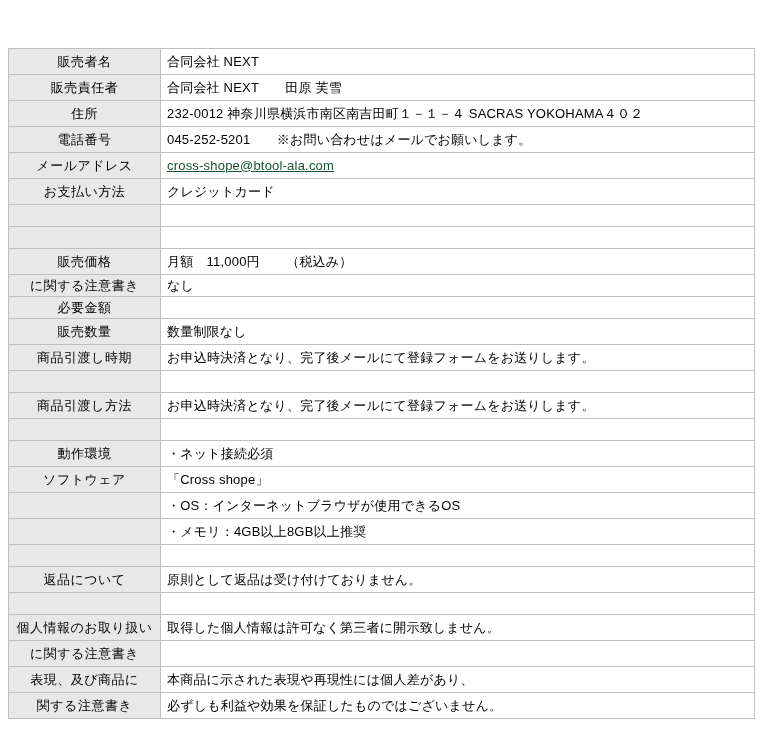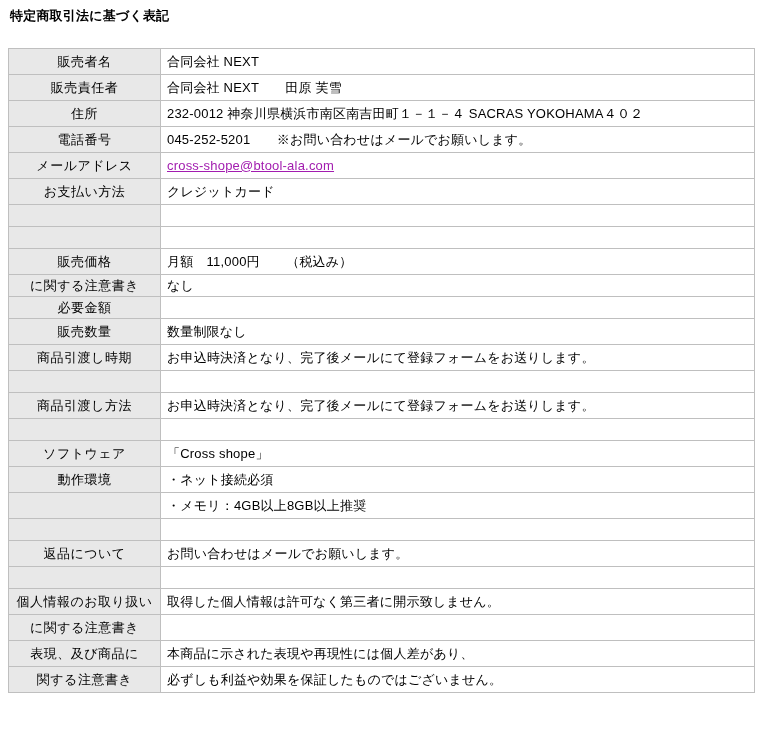--- a/index.html
+++ b/index.html
@@ -62,31 +62,30 @@
     text-align: left;
     letter-spacing: 0.2px;
   }
   td.blank-label {
     background: #e8e8e8;
   }
   td.blank-value {
     background: #ffffff;
   }
   a.link {
-    color: #a21caf;
+    color: #14532d;
     text-decoration: underline;
     cursor: pointer;
   }
 </style>
 </head>
 <body>
 
 <div class="page">
 
-  <div class="doc-title">特定商取引法に基づく表記</div>
 
   <div class="table-wrap">
     <table class="specified-commercial">
       <tbody>
           <tr style="height: 26px;">
             <td class="label" style="height: 26px;">販売者名</td>
             <td class="value" style="height: 26px;">合同会社 NEXT</td>
           </tr>
           <tr style="height: 26px; padding-left: 20px;">
             <td class="label" style="height: 26px;">販売責任者</td>
@@ -142,38 +141,42 @@
           </tr>
           <tr style="height: 26px;">
             <td class="label" style="height: 26px;">商品引渡し方法</td>
             <td class="value" style="height: 26px;">お申込時決済となり、完了後メールにて登録フォームをお送りします。</td>
           </tr>
           <tr style="height: 22px;">
             <td class="label blank-label" style="height: 22px;"></td>
             <td class="value blank-value" style="height: 22px;"></td>
           </tr>
           <tr style="height: 26px;">
+            <td class="label" style="height: 26px;">動作環境</td>
+            <td class="value" style="height: 26px;">・ネット接続必須</td>
+          </tr>
+          <tr style="height: 26px;">
             <td class="label" style="height: 26px;">ソフトウェア</td>
             <td class="value" style="height: 26px;">「Cross shope」</td>
           </tr>
           <tr style="height: 26px;">
-            <td class="label" style="height: 26px;">動作環境</td>
-            <td class="value" style="height: 26px;">・ネット接続必須</td>
+            <td class="label blank-label" style="height: 26px;"></td>
+            <td class="value" style="height: 26px;">・OS：インターネットブラウザが使用できるOS</td>
           </tr>
           <tr style="height: 26px;">
             <td class="label blank-label" style="height: 26px;"></td>
             <td class="value" style="height: 26px;">・メモリ：4GB以上8GB以上推奨</td>
           </tr>
           <tr style="height: 22px;">
             <td class="label blank-label" style="height: 22px;"></td>
             <td class="value blank-value" style="height: 22px;"></td>
           </tr>
           <tr style="height: 26px;">
             <td class="label" style="height: 26px;">返品について</td>
-            <td class="value" style="height: 26px;">お問い合わせはメールでお願いします。</td>
+            <td class="value" style="height: 26px;">原則として返品は受け付けておりません。</td>
           </tr>
           <tr style="height: 22px;">
             <td class="label blank-label" style="height: 22px;"></td>
             <td class="value blank-value" style="height: 22px;"></td>
           </tr>
           <tr style="height: 26px;">
             <td class="label" style="height: 26px;">個人情報のお取り扱い</td>
             <td class="value" style="height: 26px;">取得した個人情報は許可なく第三者に開示致しません。</td>
           </tr>
           <tr style="height: 26px;">

